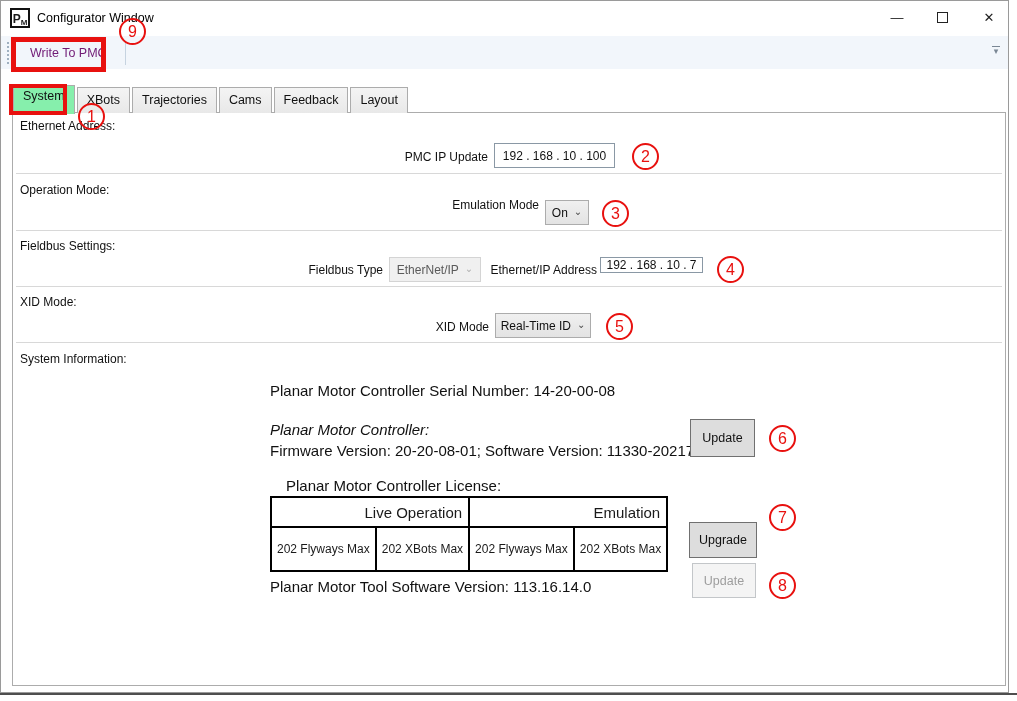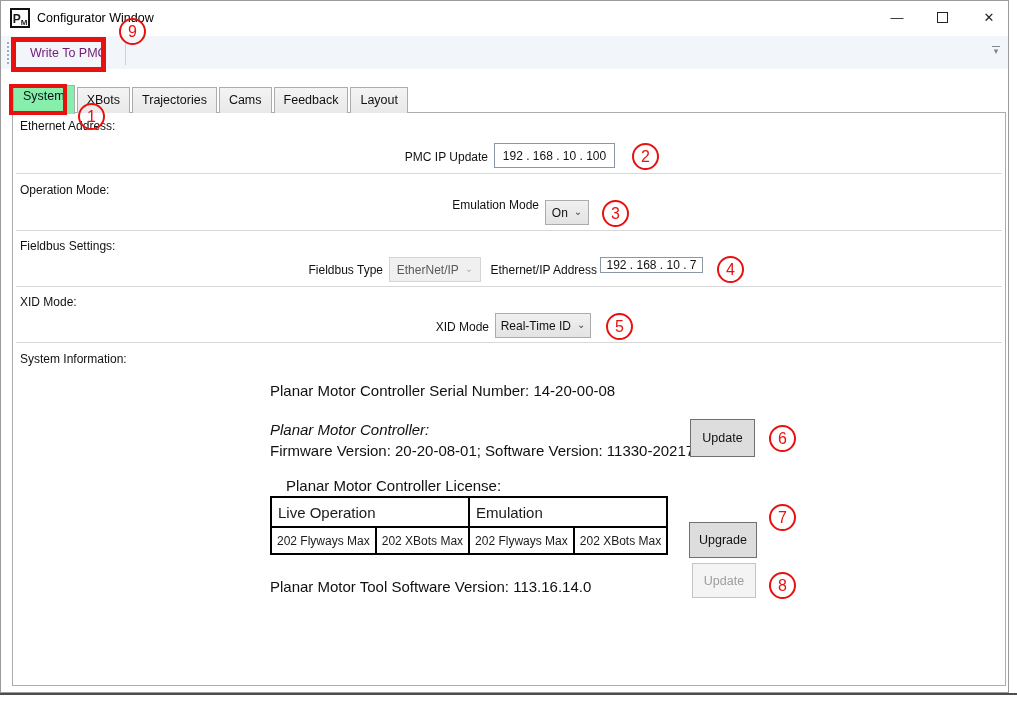--- a/index.html
+++ b/index.html
@@ -49,23 +49,23 @@
   .combo.disabled { background:#f0f0f0; border-color:#d4d4d4; color:#5a5a5a; }
   .combo.disabled .chev { color:#b0b0b0; }
 
   .info-text { font-size:15px; color:#111; z-index:2; white-space:nowrap; }
 
   .pushbtn { border:1px solid #707070; background:#dddddd; font-family:inherit; font-size:12.5px; color:#111; z-index:2; cursor:default; }
   .pushbtn.disabled { border-color:#c3c6c9; background:#f4f4f4; color:#9d9d9d; }
 
   
   .lic-table { left:270px; top:496px; border-collapse:collapse; z-index:2; background:#fff; }
-  .lic-table th, .lic-table td { border:2px solid #000; text-align:left; white-space:nowrap; }
+  .lic-table th, .lic-table td { border:2px solid #000; text-align:right; white-space:nowrap; }
   .lic-table th { font-size:15px; font-weight:normal; height:30px; padding:2px 6px; }
-  .lic-table td { font-size:12px; height:27px; padding:2px 5px; }
+  .lic-table td { font-size:12px; height:44px; padding:2px 5px; }
 
   
   .redbox { border:5px solid #e8110f; background:transparent; z-index:6; }
   .redbox.thin { border-width:4px; }
   .ann { width:27px; height:27px; border:2px solid #e8110f; border-radius:50%; color:#e8110f;
     display:flex; align-items:center; justify-content:center; font-size:16px; background:transparent; z-index:6; }
 </style>
 </head>
 <body>
 

